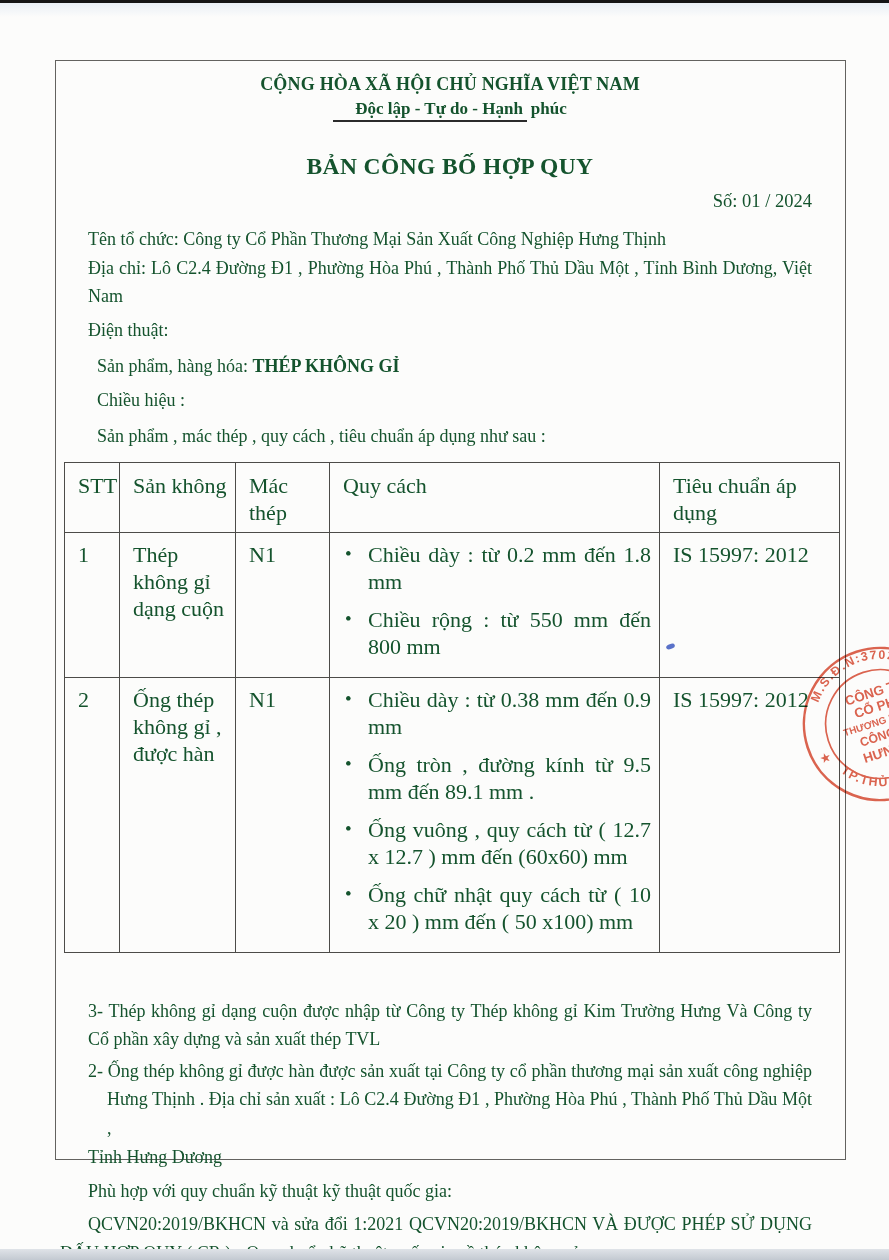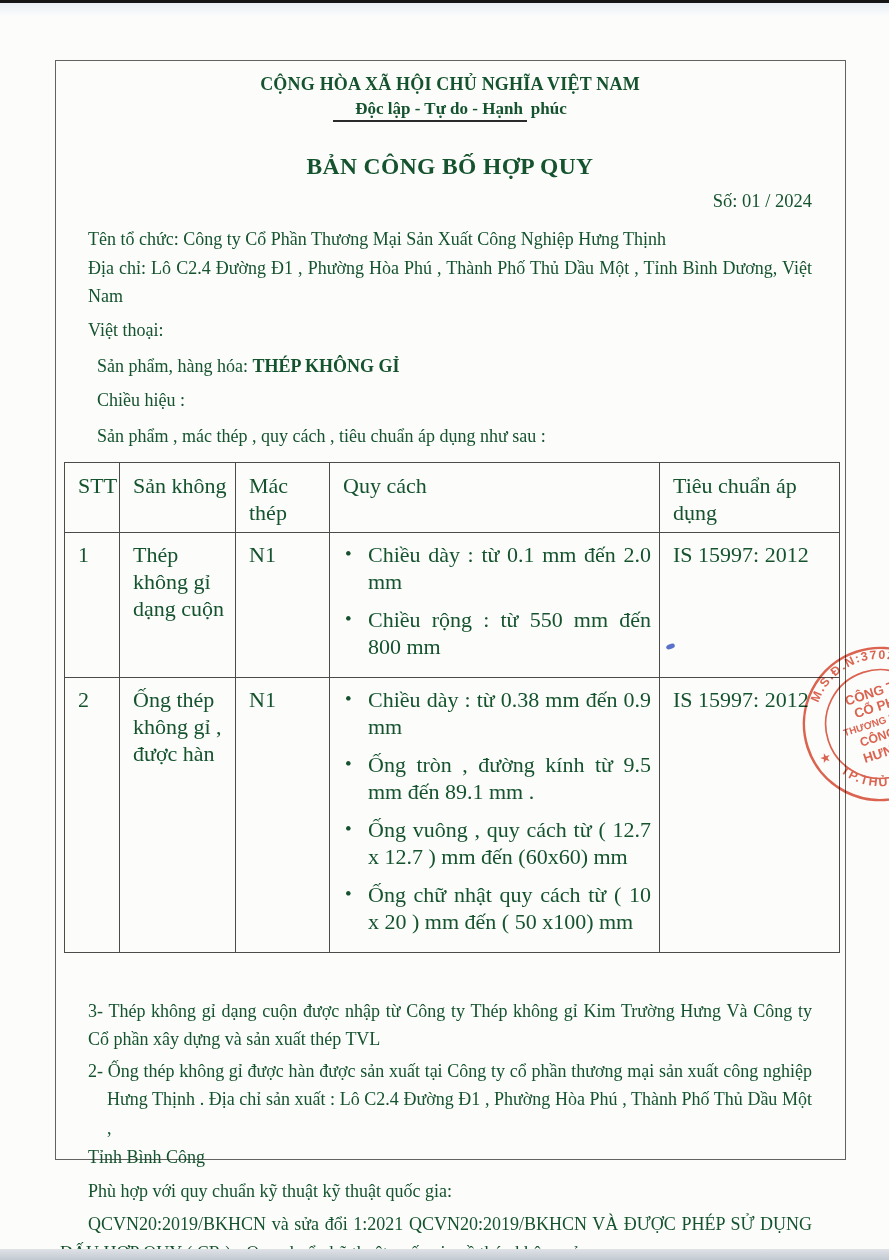--- a/index.html
+++ b/index.html
@@ -85,21 +85,21 @@
       <div class="nat-header">CỘNG HÒA XÃ HỘI CHỦ NGHĨA VIỆT NAM</div>
       <div class="motto">
         <span class="underlined">Độc lập - Tự do - Hạnh</span><span class="tail">phúc</span>
       </div>
 
       <div class="doc-title">BẢN CÔNG BỐ HỢP QUY</div>
       <div class="doc-number">Số: 01 / 2024</div>
 
       <div class="para org-line">Tên tổ chức: Công ty Cổ Phần Thương Mại Sản Xuất Công Nghiệp Hưng Thịnh</div>
       <div class="para">Địa chỉ: Lô C2.4 Đường Đ1 , Phường Hòa Phú , Thành Phố Thủ Dầu Một , Tỉnh Bình Dương, Việt Nam</div>
-      <div class="para phone-line">Việt thoại:</div>
+      <div class="para phone-line">Điện thuật:</div>
 
       <div class="para indent product-line">
         <span>Sản phẩm, hàng hóa: </span><span class="bold">THÉP KHÔNG GỈ</span>
       </div>
       <div class="para indent brand-line">Chiều hiệu :</div>
       <div class="para indent intro-line">Sản phẩm , mác thép , quy cách , tiêu chuẩn áp dụng như sau :</div>
 
       <table class="spec">
         <colgroup>
           <col style="width:55px">
@@ -114,21 +114,21 @@
           <th>Sản không</th>
           <th>Mác thép</th>
           <th>Quy cách</th>
           <th>Tiêu chuẩn áp dụng</th>
         </tr>
         <tr class="row-1">
           <td class="c-stt">1</td>
           <td class="c-sp">Thép không gỉ dạng cuộn</td>
           <td class="c-mac">N1</td>
           <td class="c-qc">
-            <div class="qc-item">Chiều dày : từ 0.1 mm đến 2.0 mm</div>
+            <div class="qc-item">Chiều dày : từ 0.2 mm đến 1.8 mm</div>
             <div class="qc-item">Chiều rộng : từ 550 mm đến 800 mm</div>
           </td>
           <td class="c-tc">IS 15997: 2012</td>
         </tr>
         <tr class="row-2">
           <td class="c-stt">2</td>
           <td class="c-sp">Ống thép không gỉ , được hàn</td>
           <td class="c-mac">N1</td>
           <td class="c-qc">
             <div class="qc-item">Chiều dày : từ 0.38 mm đến 0.9 mm</div>
@@ -137,21 +137,21 @@
             <div class="qc-item">Ống chữ nhật quy cách từ ( 10 x 20 ) mm đến ( 50 x100) mm</div>
           </td>
           <td class="c-tc">IS 15997: 2012</td>
         </tr>
       </tbody>
         </table>
 
       <div class="notes">
         <div class="para note-1">3- Thép không gỉ dạng cuộn được nhập từ Công ty Thép không gỉ Kim Trường Hưng Và Công ty Cổ phần xây dựng và sản xuất thép TVL</div>
         <div class="para note-2">2- Ống thép không gỉ được hàn được sản xuất tại Công ty cổ phần thương mại sản xuất công nghiệp Hưng Thịnh . Địa chỉ sản xuất : Lô C2.4 Đường Đ1 , Phường Hòa Phú , Thành Phố Thủ Dầu Một ,</div>
-        <div class="para note-3">Tỉnh Bình Công</div>
+        <div class="para note-3">Tỉnh Hưng Dương</div>
         <div class="para note-4">Phù hợp với quy chuẩn kỹ thuật kỹ thuật quốc gia:</div>
         <div class="para note-5">QCVN20:2019/BKHCN và sửa đổi 1:2021 QCVN20:2019/BKHCN VÀ ĐƯỢC PHÉP SỬ DỤNG DẤU HỢP QUY ( CR ) -  Quy chuẩn kỹ thuật quốc gia về thép không gỉ</div>
       </div>
 
     </div>
   </div>
 
   <div class="stamp">
     <svg viewBox="0 0 160 160" xmlns="http://www.w3.org/2000/svg">
       <defs>

